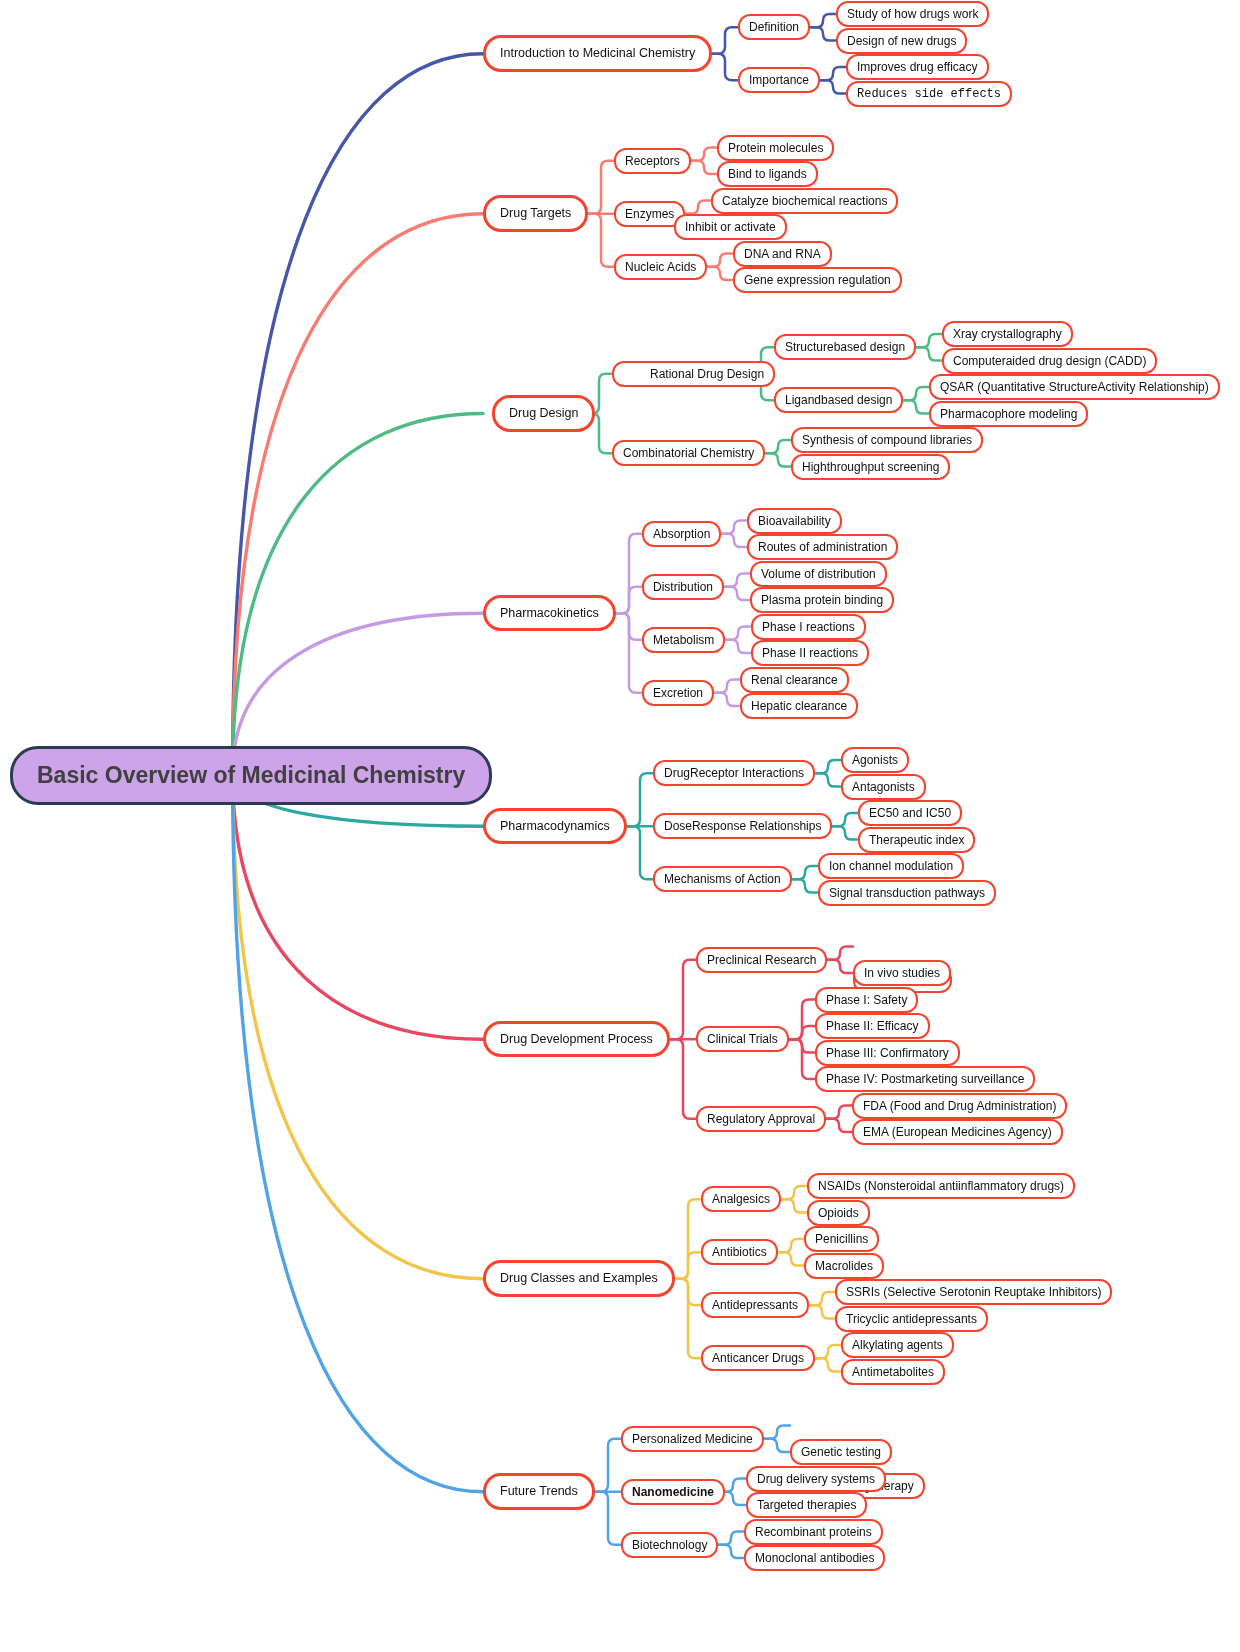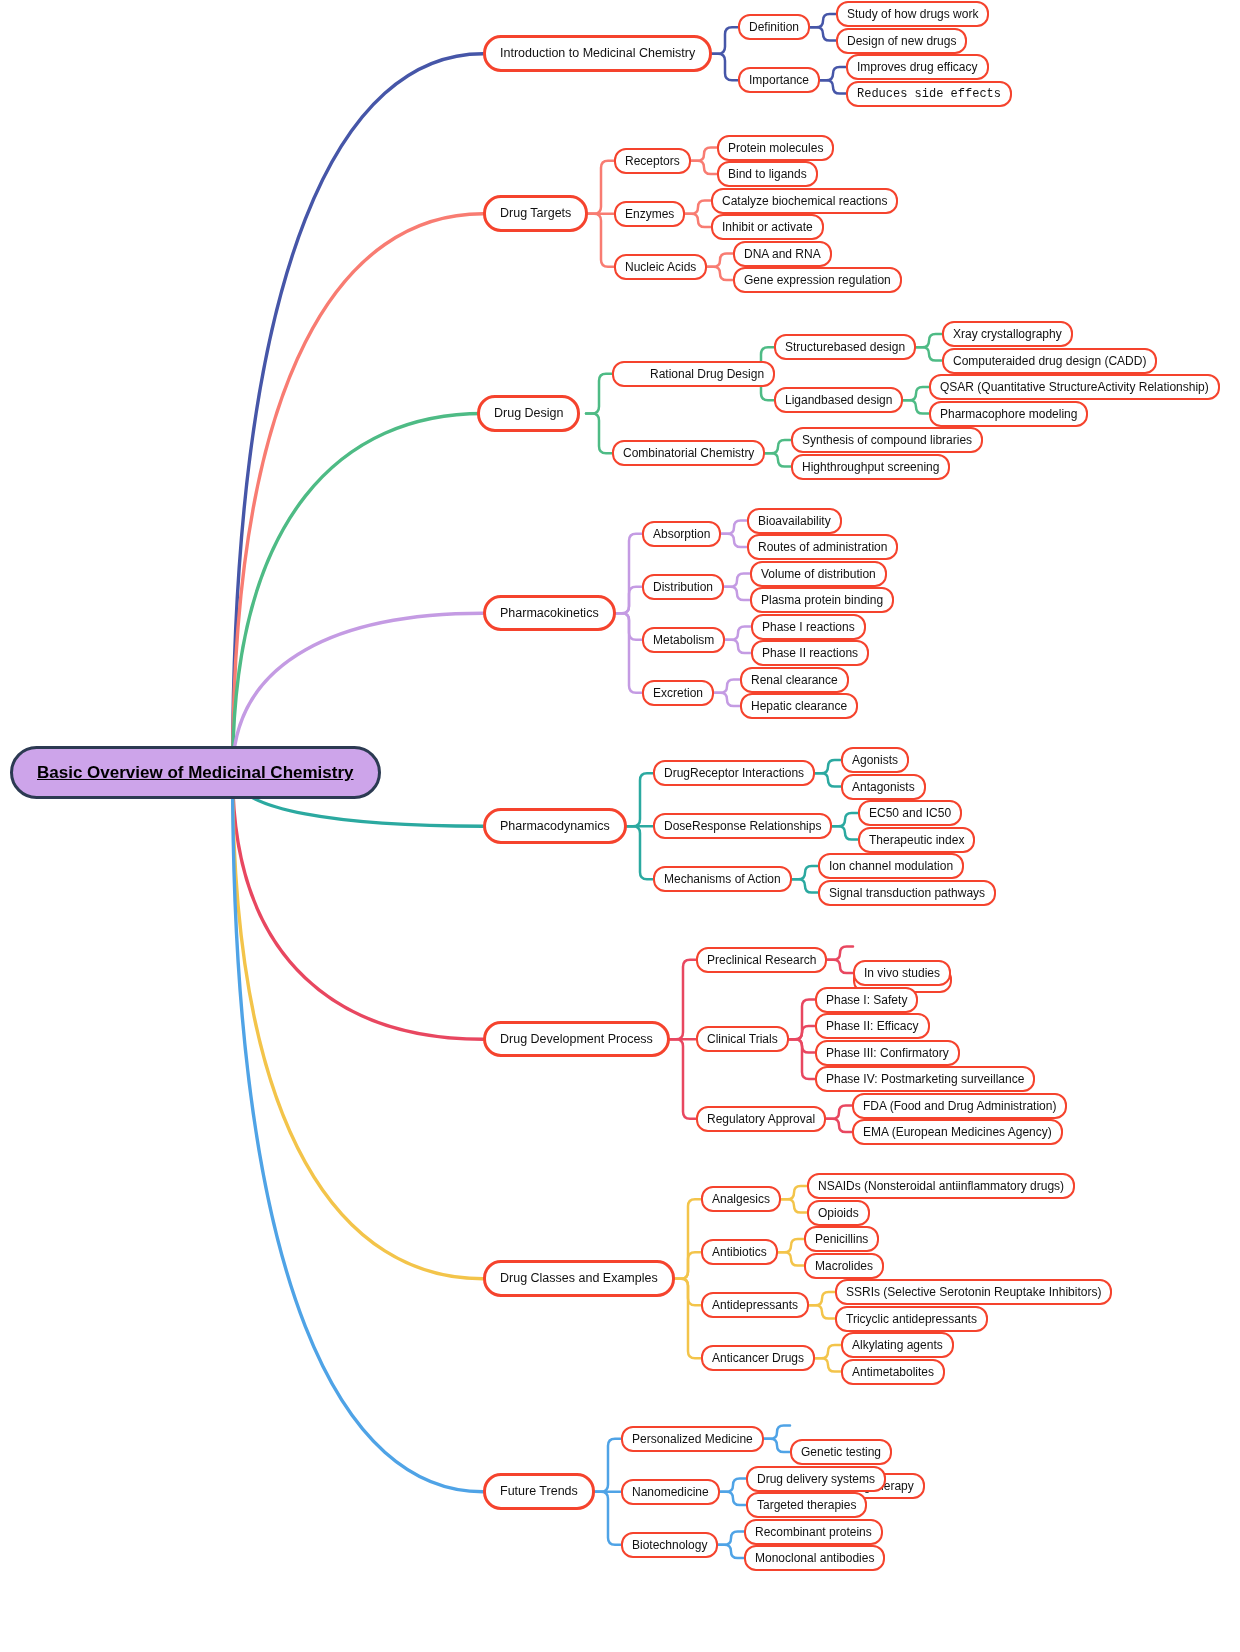--- a/index.html
+++ b/index.html
@@ -4,21 +4,21 @@
 <style>
   html,body{margin:0;padding:0;background:#ffffff;}
   #canvas{position:relative;width:1240px;height:1652px;overflow:hidden;
           font-family:"Liberation Sans",sans-serif;background:#ffffff;}
   #links{position:absolute;left:0;top:0;}
   .pill{position:absolute;box-sizing:border-box;background:#ffffff;
         border:2px solid #F5432D;border-radius:12px;color:#111111;
         font-size:12px;line-height:1;padding:5px 9px;white-space:nowrap;}
   .d1{border-width:3px;border-radius:18px;padding:9px 14px;font-size:12.5px;}
   .d0{background:#CDA4EA;border:3.5px solid #2C3A52;border-radius:28px;
-      padding:15px 24px;font-size:17px;font-weight:bold;color:#000000;text-decoration:underline;}
+      padding:15px 24px;font-size:23px;font-weight:bold;color:#404040;}
 </style>
 </head>
 <body>
 
 <div id="canvas">
   <svg id="links" width="1240" height="1652" viewBox="0 0 1240 1652">
       <path d="M 232.6 772.75 C 232.6 255.07000000000005 343 53.75 483 53.75" stroke="#4656A8" stroke-width="3.4" fill="none" stroke-linecap="round"></path>
       <path d="M 712 53.75 L 718 53.75 Q 725 53.75 725 46.75 L 725 34.25 Q 725 27.25 732 27.25 L 738 27.25" stroke="#4656A8" stroke-width="2.5" fill="none" stroke-linecap="round"></path>
       <path d="M 810 27.25 L 816.375 27.25 Q 823 27.25 823 20.625 L 823 20.625 Q 823 14 829.625 14 L 836 14" stroke="#4656A8" stroke-width="2.5" fill="none" stroke-linecap="round"></path>
       <path d="M 810 27.25 L 816.375 27.25 Q 823 27.25 823 33.875 L 823 33.875 Q 823 40.5 829.625 40.5 L 836 40.5" stroke="#4656A8" stroke-width="2.5" fill="none" stroke-linecap="round"></path>
@@ -111,25 +111,25 @@
     <div class="pill d2" style="left: 836px; top: 27.5px;">Design of new drugs</div>
     <div class="pill d2" style="left: 738px; top: 67.25px;">Importance</div>
     <div class="pill d2" style="left: 846px; top: 54px;">Improves drug efficacy</div>
     <div class="pill d2" style="left: 846px; top: 80.5px; font-family: Liberation Mono, monospace;">Reduces side effects</div>
     <div class="pill d1" style="left: 483px; top: 195.25px;">Drug Targets</div>
     <div class="pill d2" style="left: 614px; top: 147.75px;">Receptors</div>
     <div class="pill d2" style="left: 717px; top: 134.5px;">Protein molecules</div>
     <div class="pill d2" style="left: 717px; top: 161px;">Bind to ligands</div>
     <div class="pill d2" style="left: 614px; top: 200.75px;">Enzymes</div>
     <div class="pill d2" style="left: 711px; top: 187.5px;">Catalyze biochemical reactions</div>
-    <div class="pill d2" style="left: 711px; top: 214px;">Inhibit or activate</div>
+    <div class="pill d2" style="left: 674px; top: 214px;">Inhibit or activate</div>
     <div class="pill d2" style="left: 614px; top: 253.75px;">Nucleic Acids</div>
     <div class="pill d2" style="left: 733px; top: 240.5px;">DNA and RNA</div>
     <div class="pill d2" style="left: 733px; top: 267px;">Gene expression regulation</div>
-    <div class="pill d1" style="left: 477px; top: 395px; text-align: right;">Drug Design</div>
+    <div class="pill d1" style="left: 492px; top: 395px; text-align: right;">Drug Design</div>
     <div class="pill d2" style="left: 612px; top: 360.75px; padding-left: 36px;">Rational Drug Design</div>
     <div class="pill d2" style="left: 774px; top: 334.25px;">Structurebased design</div>
     <div class="pill d2" style="left: 942px; top: 321px;">Xray crystallography</div>
     <div class="pill d2" style="left: 942px; top: 347.5px;">Computeraided drug design (CADD)</div>
     <div class="pill d2" style="left: 774px; top: 387.25px;">Ligandbased design</div>
     <div class="pill d2" style="left: 929px; top: 374px;">QSAR (Quantitative StructureActivity Relationship)</div>
     <div class="pill d2" style="left: 929px; top: 400.5px;">Pharmacophore modeling</div>
     <div class="pill d2" style="left: 612px; top: 440.25px;">Combinatorial Chemistry</div>
     <div class="pill d2" style="left: 791px; top: 427px;">Synthesis of compound libraries</div>
     <div class="pill d2" style="left: 791px; top: 453.5px;">Highthroughput screening</div>
@@ -178,20 +178,20 @@
     <div class="pill d2" style="left: 701px; top: 1292.25px;">Antidepressants</div>
     <div class="pill d2" style="left: 835px; top: 1279px;">SSRIs (Selective Serotonin Reuptake Inhibitors)</div>
     <div class="pill d2" style="left: 835px; top: 1305.5px;">Tricyclic antidepressants</div>
     <div class="pill d2" style="left: 701px; top: 1345.25px;">Anticancer Drugs</div>
     <div class="pill d2" style="left: 841px; top: 1332px;">Alkylating agents</div>
     <div class="pill d2" style="left: 841px; top: 1358.5px;">Antimetabolites</div>
     <div class="pill d1" style="left: 483px; top: 1473.25px;">Future Trends</div>
     <div class="pill d2" style="left: 621px; top: 1425.75px;">Personalized Medicine</div>
     <div class="pill d2" style="left: 790px; top: 1463px; margin-top: 10px;">Tailored drug therapy</div>
     <div class="pill d2" style="left: 790px; top: 1439px;">Genetic testing</div>
-    <div class="pill d2" style="left: 621px; top: 1478.75px;">Nanomedicine</div>
+    <div class="pill d2" style="left: 621px; top: 1478.75px; font-weight: bold;">Nanomedicine</div>
     <div class="pill d2" style="left: 746px; top: 1465.5px;">Drug delivery systems</div>
     <div class="pill d2" style="left: 746px; top: 1492px;">Targeted therapies</div>
     <div class="pill d2" style="left: 621px; top: 1531.75px;">Biotechnology</div>
     <div class="pill d2" style="left: 744px; top: 1518.5px;">Recombinant proteins</div>
     <div class="pill d2" style="left: 744px; top: 1545px;">Monoclonal antibodies</div>
     <div class="pill d0" style="left: 10px; top: 746.25px;">Basic Overview of Medicinal Chemistry</div>
   </div>
 
 </body></html>

